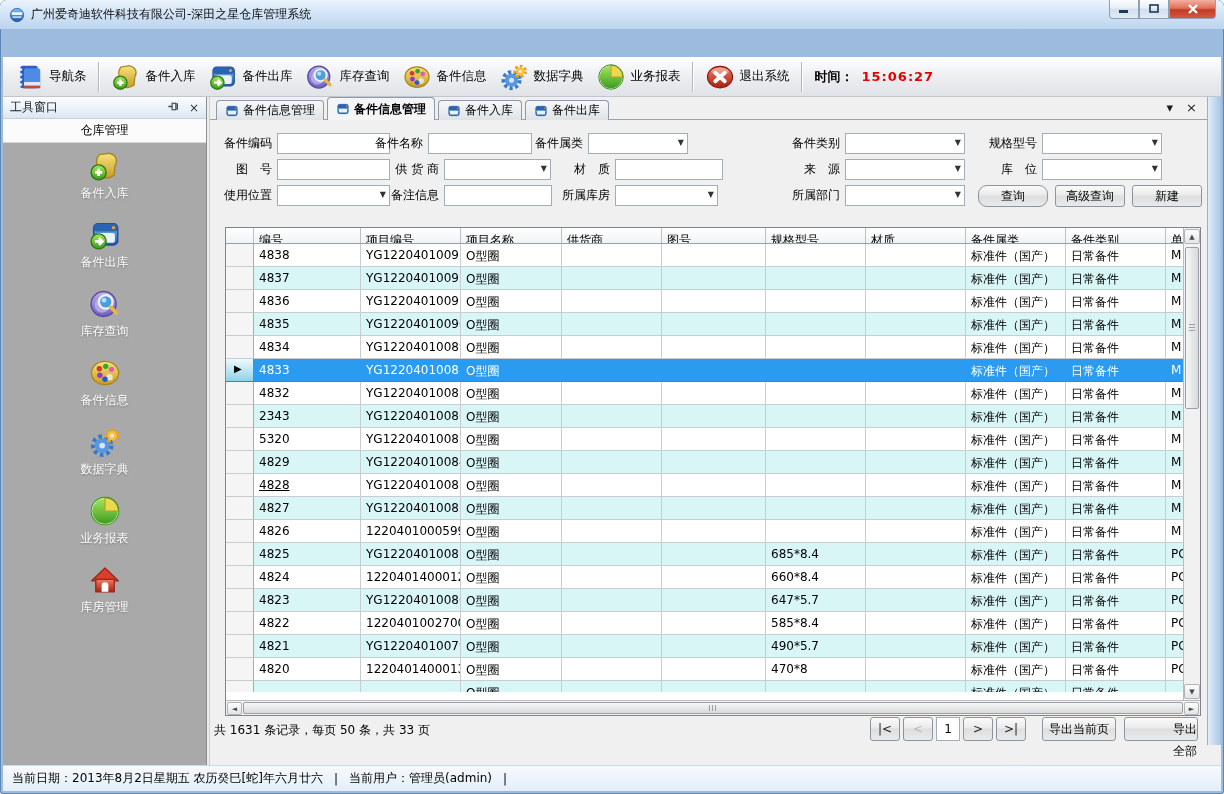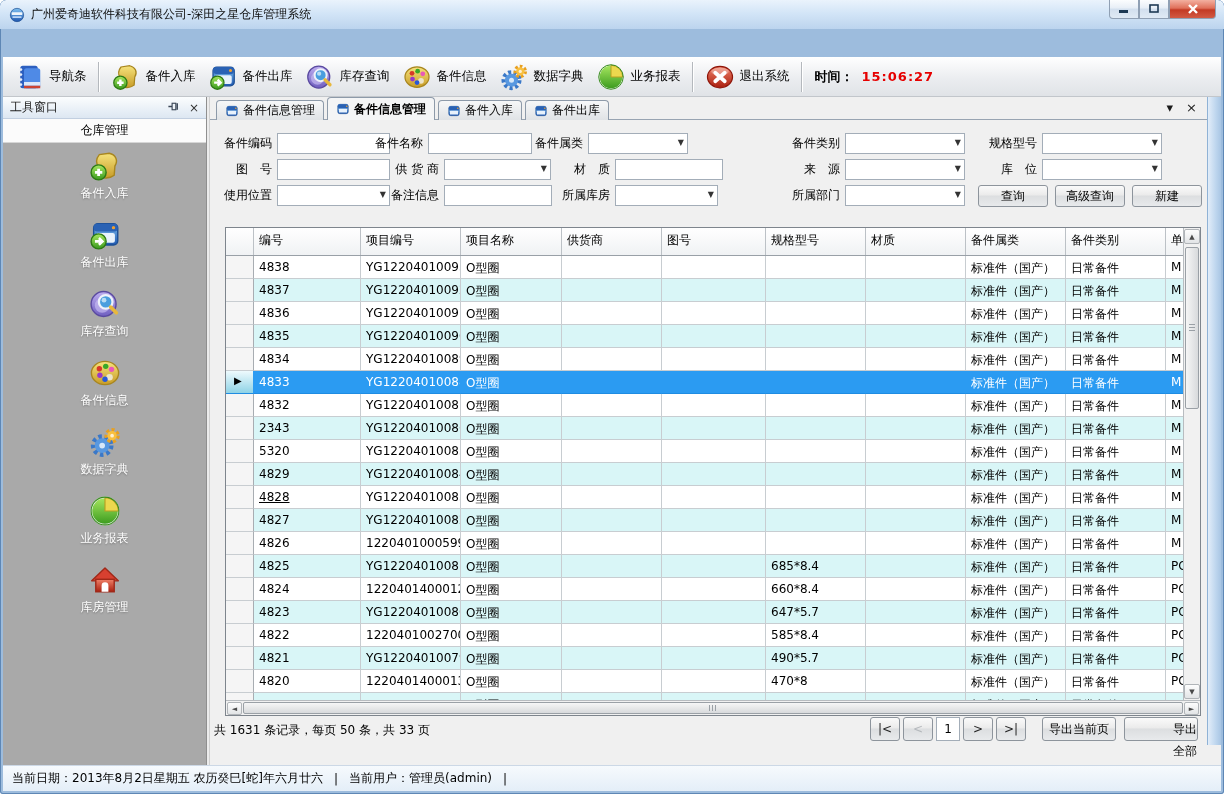--- a/index.html
+++ b/index.html
@@ -55,21 +55,21 @@
   .searchpanel{position:absolute;top:24px;left:0;right:14px;height:79px;}
   .sf-label{position:absolute;width:115px;height:21px;line-height:21px;font-size:12px;color:#000;text-align:right;}
   .sf-field{position:absolute;height:21px;background:#fff;border:1px solid #a3adb8;font-size:12px;}
   input.sf-field{padding:0 3px;outline:none;}
   .sf-select .val{display:inline-block;padding:2px 3px;font-size:12px;}
   .sf-select .arrow{position:absolute;right:3px;top:4px;font-size:8px;color:#333;}
   .sf-btn{position:absolute;height:22px;width:70px;font-size:12px;color:#000;background:linear-gradient(#fafafa,#ebebeb 45%,#dcdee0 50%,#e8eaec);border:1px solid #8d949c;border-radius:3px;text-align:center;line-height:20px;cursor:default;}
 
   
   .grid{position:absolute;left:15px;top:130px;width:976px;height:489px;border:1px solid #7e858d;background:#ffffff;overflow:hidden;}
-  .g-header{display:flex;height:28px;background:linear-gradient(#ffffff,#f0f2f4);border-bottom:1px solid #99a0a7;}
+  .g-header{display:flex;height:16px;background:linear-gradient(#ffffff,#f0f2f4);border-bottom:1px solid #99a0a7;}
   .gh-cell{flex:none;border-right:1px solid #bcc1c6;font-size:12px;color:#000;padding:4px 0 0 5px;white-space:nowrap;overflow:hidden;}
   .g-row{display:flex;height:23px;}
   .g-cell{flex:none;border-right:1px solid #c8cdd1;border-bottom:1px solid #c8cdd1;font-size:12px;color:#000;padding:4px 0 0 5px;white-space:nowrap;overflow:hidden;background:#fff;}
   .g-row.alt .g-cell{background:#d9f6f7;}
   .g-cell.sel-cell{background:#f5f5f5 !important;border-right:1px solid #a8adb2;position:relative;}
   .g-row.sel .g-cell{background:#2b9bf2 !important;color:#fff;border-right-color:#2b9bf2;border-bottom-color:#1f8ce2;}
   .g-row.sel .g-cell.sel-cell{background:linear-gradient(180deg,#eefafd,#8fd3e6) !important;}
   .marker{position:absolute;left:8px;top:4px;font-size:10px;color:#000;}
   .g-partial{height:11px;overflow:hidden;}
 
@@ -404,21 +404,21 @@
         <div class="sf-label" style="left: 712px; top: 38px;">库　位</div>
         <div class="sf-field sf-select" style="left: 832px; top: 38px; width: 120px;"><span class="val"></span><span class="arrow">▼</span></div>
         <div class="sf-label" style="left: -53px; top: 64px;">使用位置</div>
         <div class="sf-field sf-select" style="left: 67px; top: 64px; width: 113px;"><span class="val"></span><span class="arrow">▼</span></div>
         <div class="sf-label" style="left: 114px; top: 64px;">备注信息</div>
         <input class="sf-field" style="left: 234px; top: 64px; width: 108px;">
         <div class="sf-label" style="left: 285px; top: 64px;">所属库房</div>
         <div class="sf-field sf-select" style="left: 405px; top: 64px; width: 103px;"><span class="val"></span><span class="arrow">▼</span></div>
         <div class="sf-label" style="left: 515px; top: 64px;">所属部门</div>
         <div class="sf-field sf-select" style="left: 635px; top: 64px; width: 120px;"><span class="val"></span><span class="arrow">▼</span></div>
-        <div class="sf-btn" style="left: 768px; top: 64px;">查询</div>
+        <div class="sf-btn" style="left: 768px; top: 64px; border-radius: 9px;">查询</div>
         <div class="sf-btn" style="left: 845px; top: 64px;">高级查询</div>
         <div class="sf-btn" style="left: 922px; top: 64px;">新建</div>
       </div>
 
     <div class="grid">
       <div class="g-header" id="grid-header">
           <div class="gh-cell" style="width: 28px;"></div>
           <div class="gh-cell" style="width: 107px;">编号</div>
           <div class="gh-cell" style="width: 100px;">项目编号</div>
           <div class="gh-cell" style="width: 101px;">项目名称</div>

